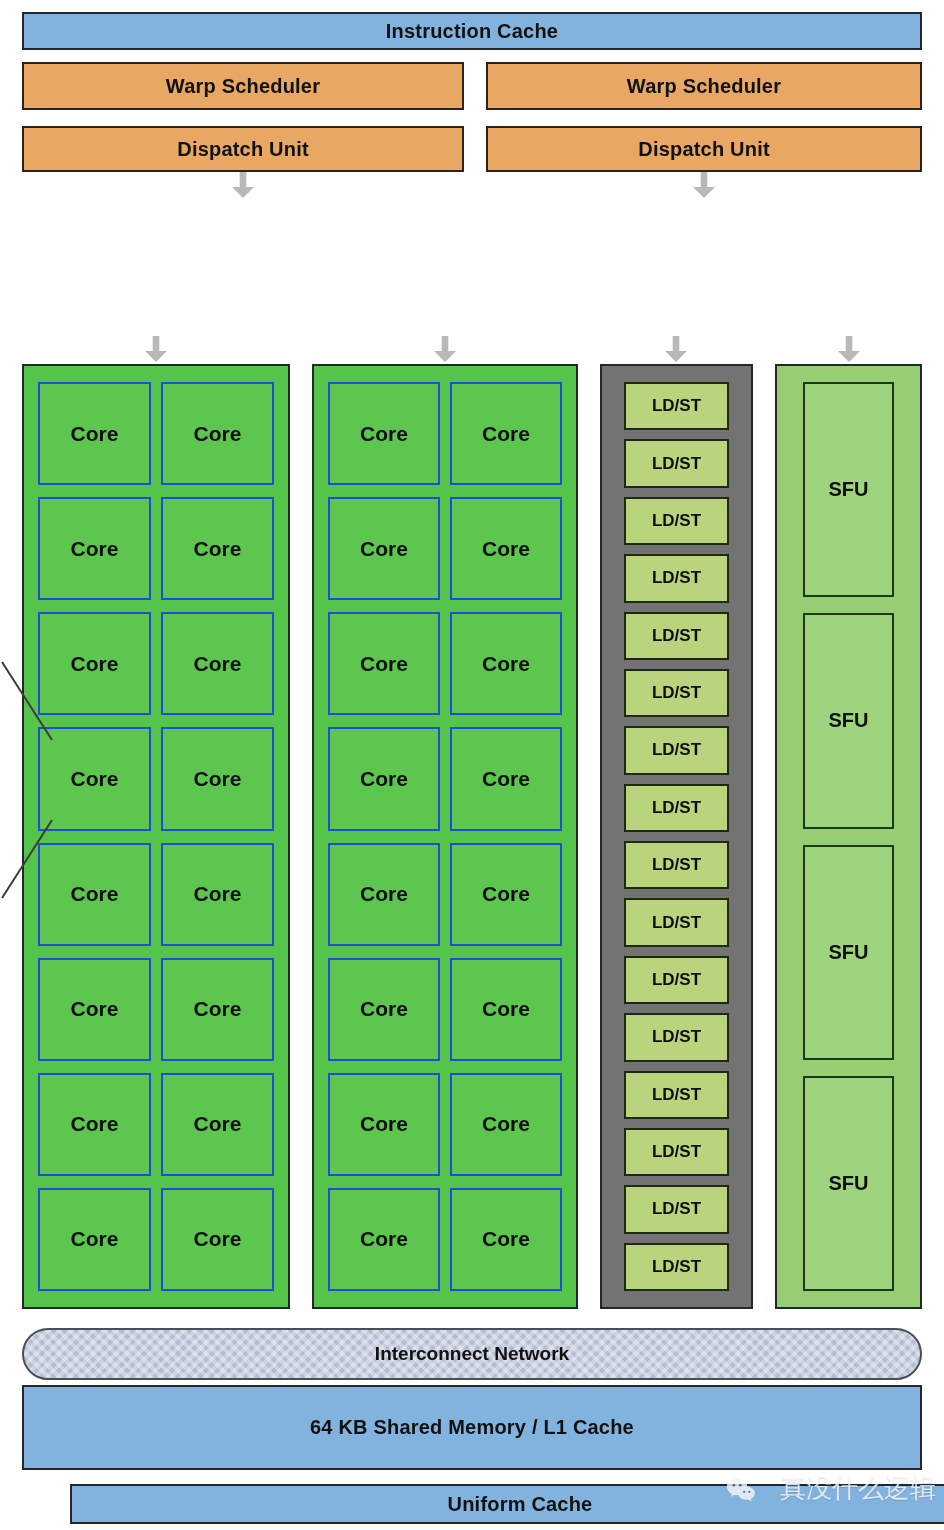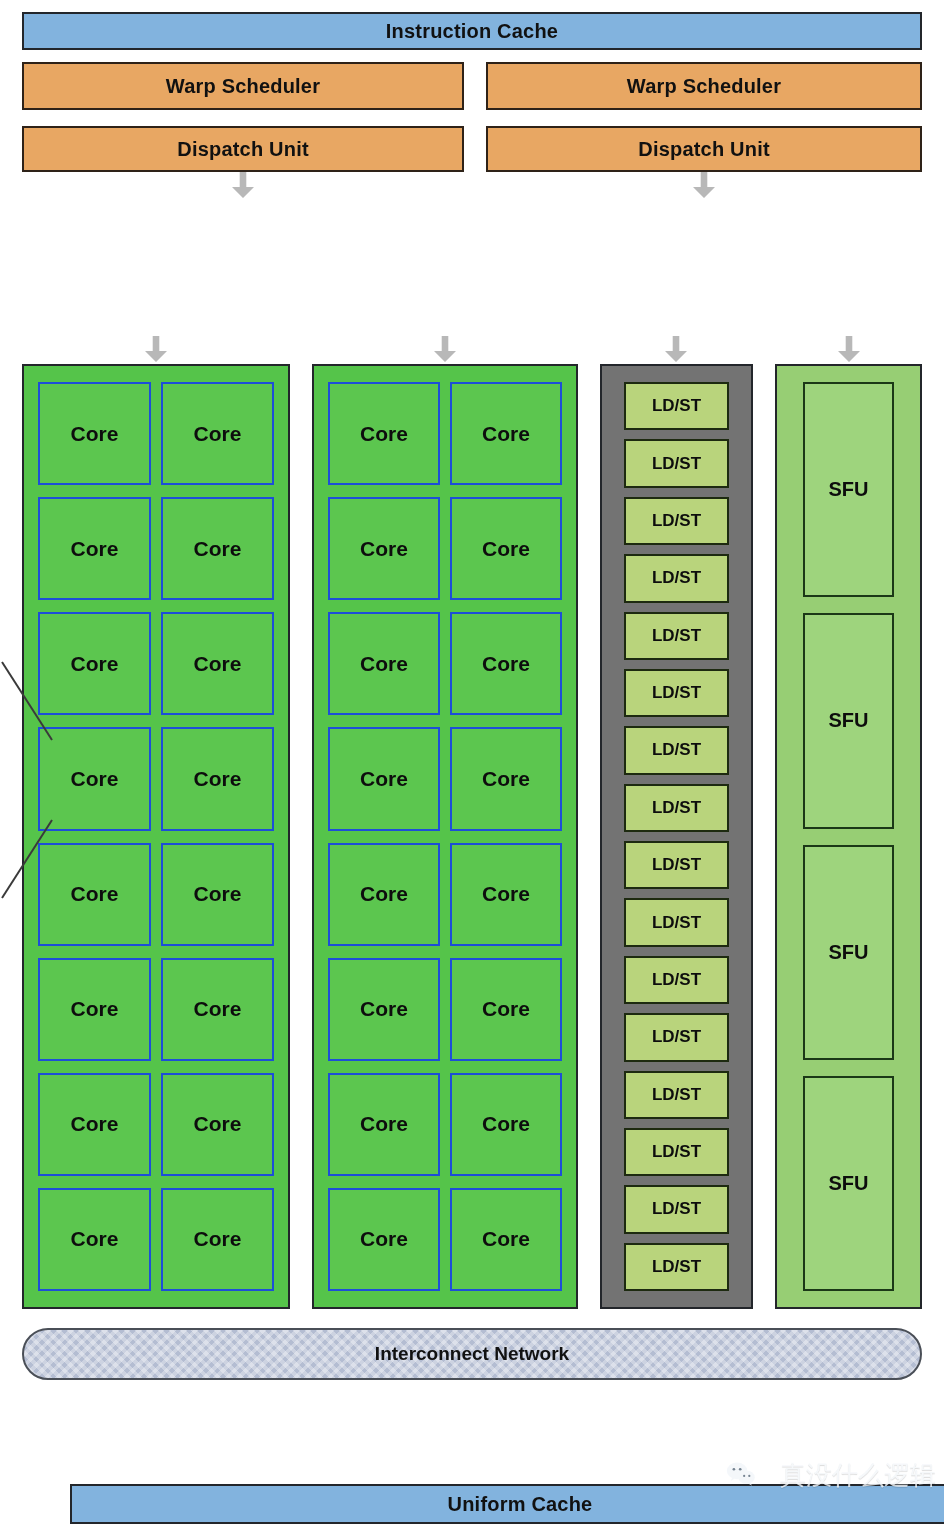--- a/index.html
+++ b/index.html
@@ -134,21 +134,21 @@
   #ucache{ left:22px; top:1484px; width:900px; height:40px; font-size:20px;margin-left:48px; }
 
   
   #callout{ position:absolute; left:0; top:640px; width:70px; height:280px; pointer-events:none; }
 
   
   #watermark{
     position:absolute;
     left:726px; top:1458px;
     width:210px; height:48px;
-    display:flex;align-items:flex-start;
+    display:flex;align-items:flex-end;
     gap:24px;
     opacity:.82;
     pointer-events:none;
   }
   #watermark .wm-text{
     font-size:26px;
     font-weight:normal;
     color:#f4f7fa;
     font-family:"DejaVu Sans",sans-serif;
     text-shadow:0 1px 1px rgba(0,0,0,.18);
@@ -261,20 +261,23 @@
 
   <svg id="callout" viewBox="0 0 70 280">
     <path d="M2,22 L52,100" stroke="#3a3a3a" stroke-width="2" fill="none"></path>
     <path d="M2,258 L52,180" stroke="#3a3a3a" stroke-width="2" fill="none"></path>
   </svg>
 
   <div id="interconnect">
     <span>Interconnect Network</span>
   </div>
 
+  <div class="blk blue" id="shared">
+    <span>64 KB Shared Memory / L1 Cache</span>
+  </div>
 
   <div class="blk blue" id="ucache">
     <span>Uniform Cache</span>
   </div>
 
   <div id="watermark">
     <svg width="38" height="32" viewBox="0 0 38 32">
       <ellipse cx="14" cy="12" rx="13" ry="10.5" fill="#f2f6fa"></ellipse>
       <path d="M8,20 L6,25 L11.5,21.5 Z" fill="#f2f6fa"></path>
       <ellipse cx="26" cy="20" rx="10.5" ry="8.5" fill="#f2f6fa"></ellipse>

